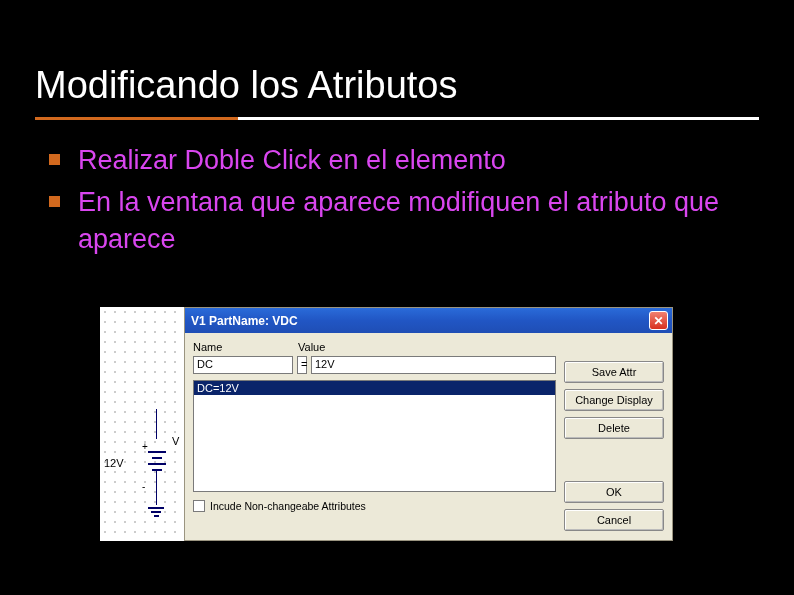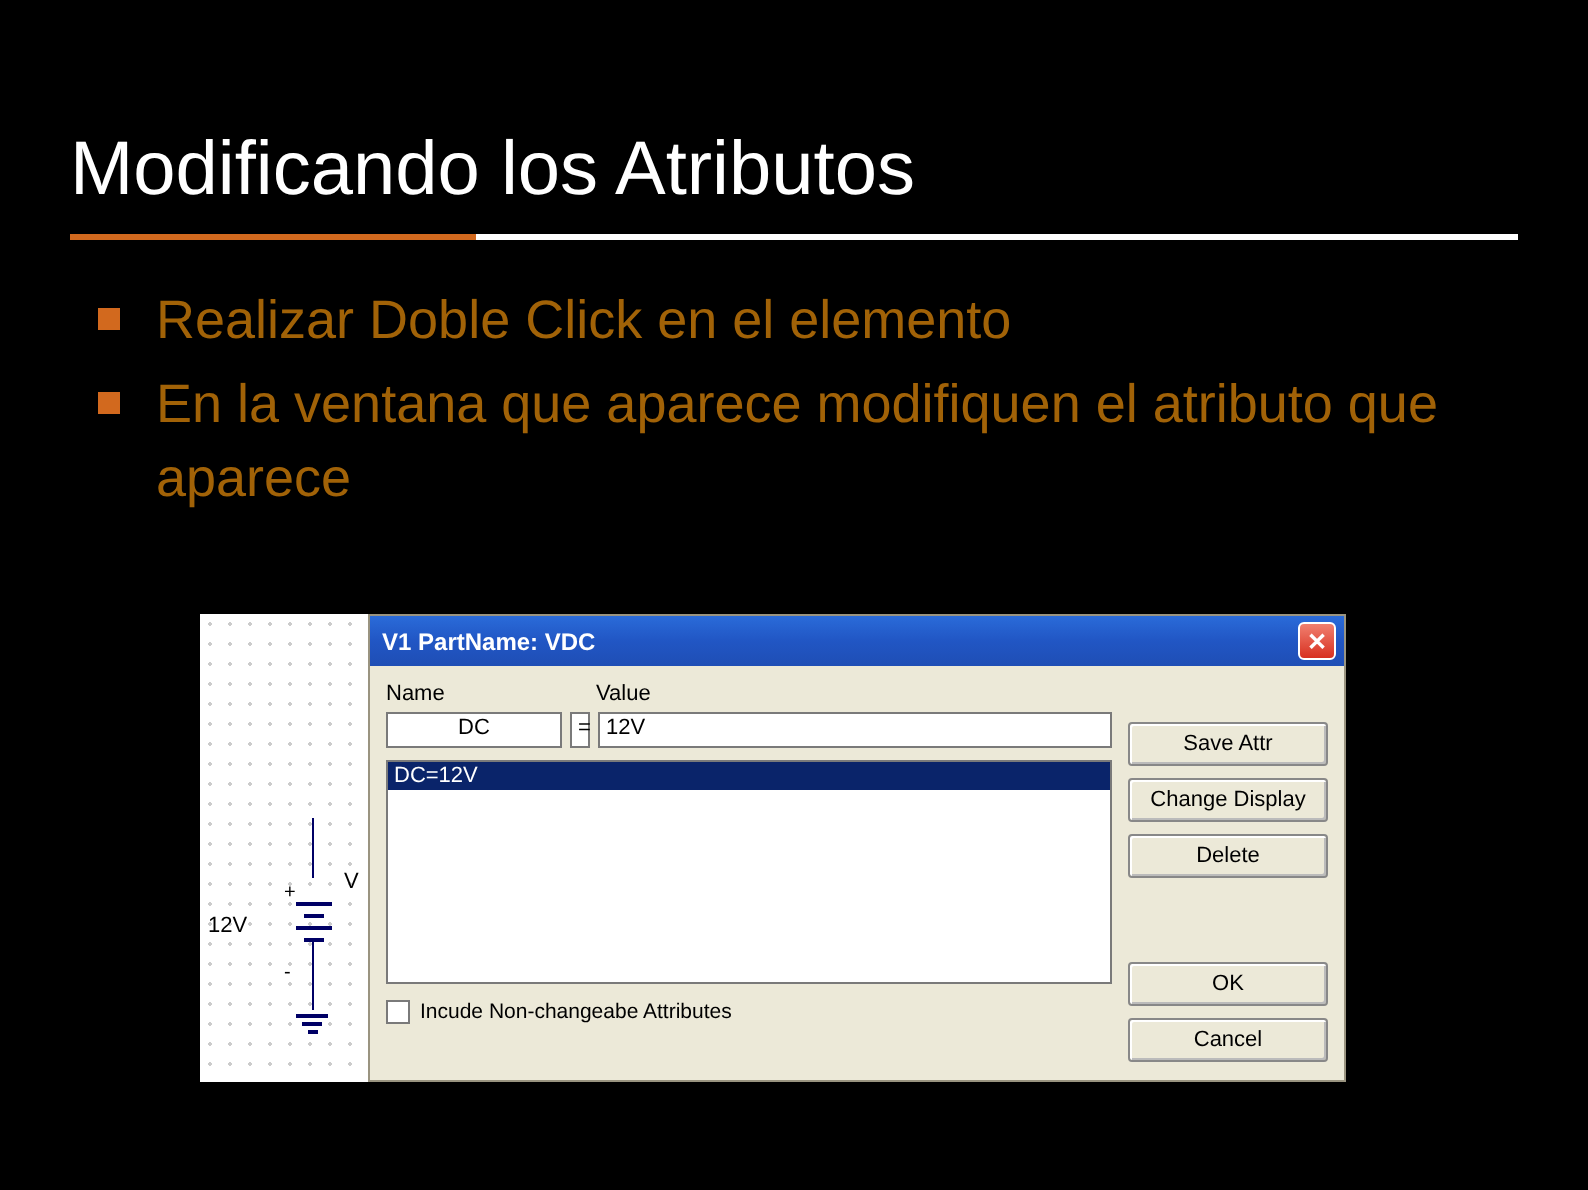--- a/index.html
+++ b/index.html
@@ -32,21 +32,21 @@
   .title-rule::after {
     content: "";
     position: absolute;
     left: 0; top: 0;
     width: 28%;
     height: 3px;
     background: #d2691e;
   }
   .bullets {
     margin-top: 22px;
-    color: #a16207;
+    color: #d946ef;
     font-size: 27px;
     line-height: 1.35;
   }
   .bullet-row {
     display: flex;
     margin-bottom: 6px;
     padding-left: 14px;
   }
   .bullet-box {
     width: 11px;
@@ -139,21 +139,21 @@
   .lbl-name { width: 105px; font-size: 11px; }
   .lbl-value { font-size: 11px; }
   .cols-inputs { display: flex; gap: 4px; }
   .inp {
     background: #fff;
     border: 1px solid #7a7a7a;
     height: 18px;
     padding: 1px 3px;
     font-size: 11px;
   }
-  .inp.name { width: 88px; text-align: center; }
+  .inp.name { width: 100px; }
   .inp.eq { width: 10px; text-align: center; }
   .inp.value { flex: 1; }
   .listbox {
     margin-top: 6px;
     background: #fff;
     border: 1px solid #7a7a7a;
     height: 112px;
     font-size: 11px;
   }
   .listbox .selrow {

